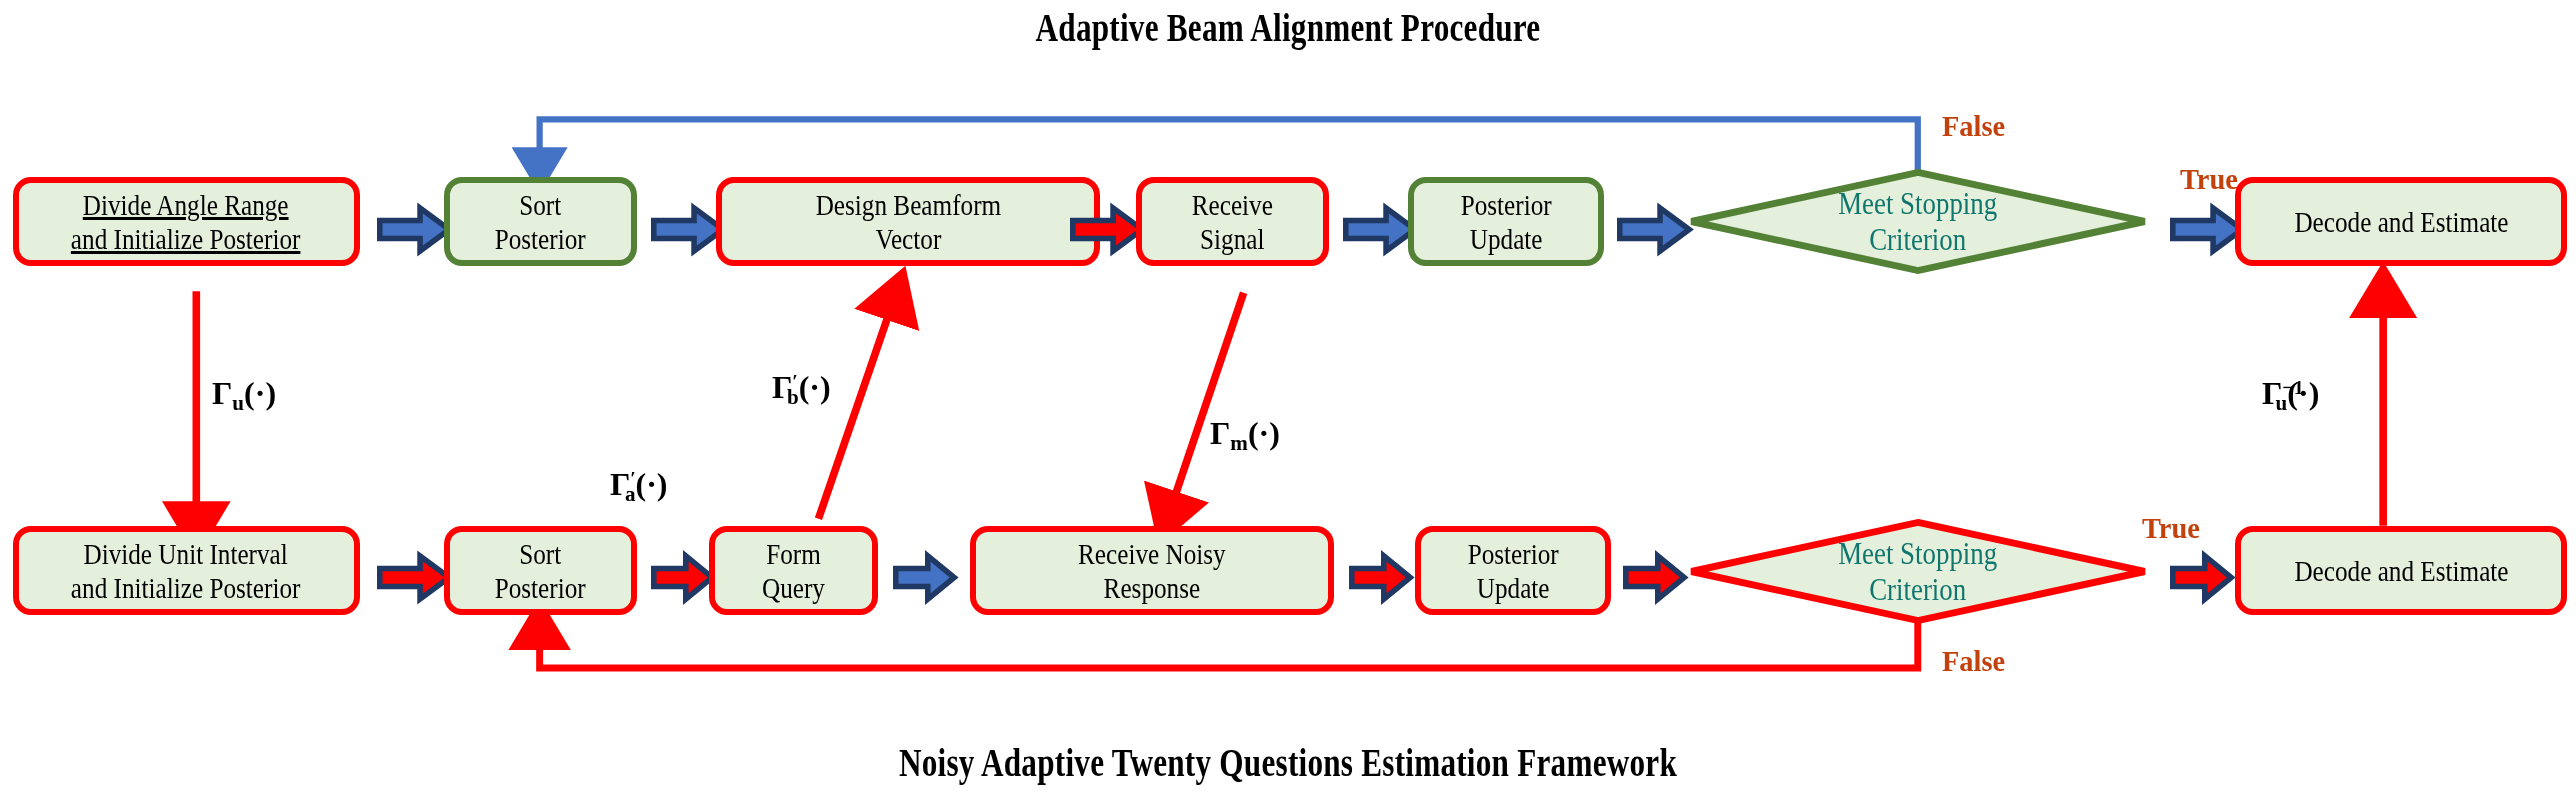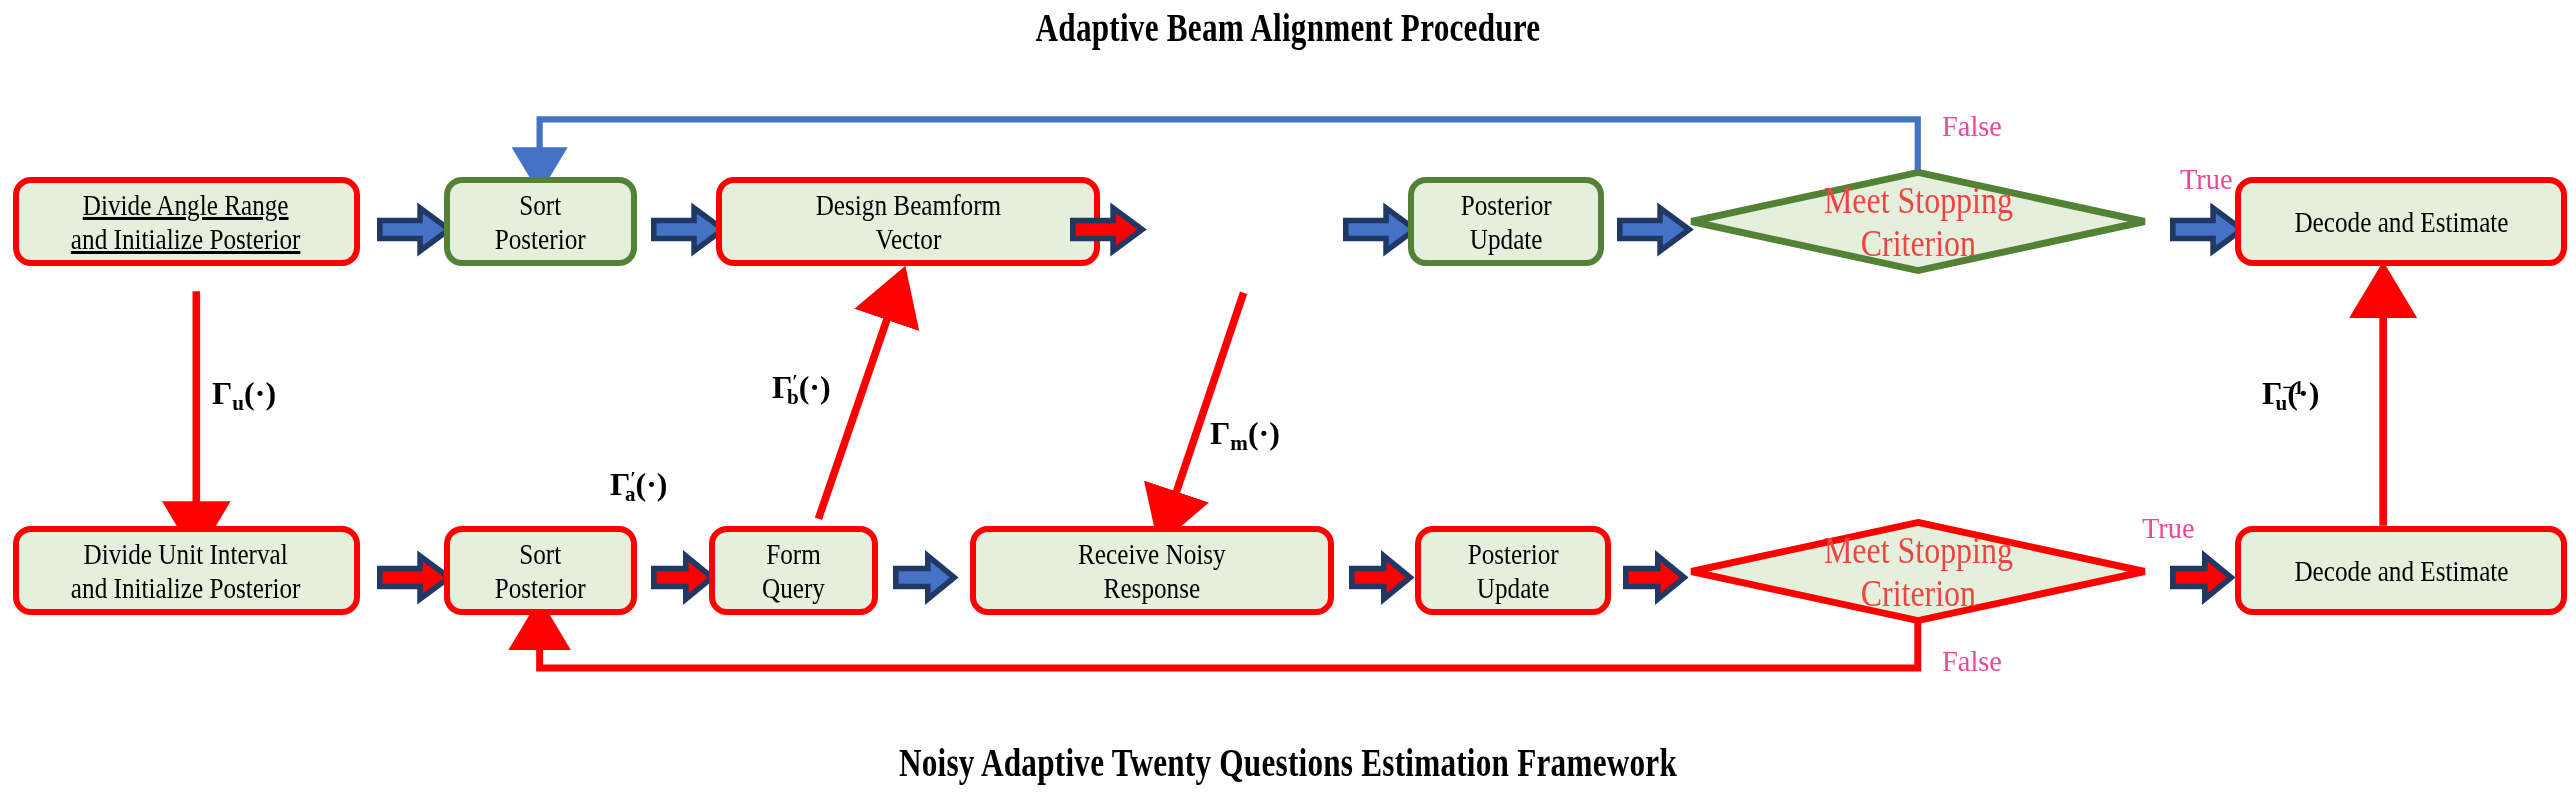--- a/index.html
+++ b/index.html
@@ -34,37 +34,37 @@
   .node.green{border:6.2px solid #538135;}
 
   
   .diamond{position:absolute;}
   .diamond svg{display:block;overflow:visible;}
   .diamond .dlbl{
     position:absolute;left:0;top:0;width:100%;height:100%;
     display:flex;align-items:center;justify-content:center;
     text-align:center;line-height:1.12;
     font-family:"Liberation Serif","DejaVu Serif",serif;
-    font-size:38px;color:#ef4444;white-space:pre-line;
+    font-size:32px;color:#0f766e;white-space:pre-line;
     pointer-events:none;
   }
   .diamond .dlbl span{transform:scaleX(.84);transform-origin:center center;display:block;}
 
   
   .barrow{position:absolute;}
   .barrow svg{display:block;overflow:visible;}
 
   
   #wires{position:absolute;left:0;top:0;width:2576px;height:799px;pointer-events:none;}
 
   
   .flabel{
     position:absolute;
     font-family:"Liberation Serif","DejaVu Serif",serif;
-    font-weight:normal;font-size:28.4px;color:#ec4899;white-space:nowrap;
+    font-weight:bold;font-size:28.4px;color:#c2410c;white-space:nowrap;
   }
   .mlabel{
     position:absolute;
     font-family:"Liberation Serif","DejaVu Serif",serif;
     font-weight:bold;font-size:32px;color:#000;white-space:nowrap;
   }
   .mlabel sub{font-size:.66em;vertical-align:-.28em;}
   .mlabel sup{font-size:.62em;vertical-align:.52em;}
   .mlabel .pr{font-weight:bold;}
 </style>
@@ -137,20 +137,24 @@
     <span class="lbl">Design Beamform
 Vector</span>
   </div>
 
   <div class="barrow" style="left:1070px;top:205px;">
     <svg width="75" height="49" viewBox="0 0 108 70">
         <polygon points="4,22 62,22 62,4 104,35 62,66 62,48 4,48" fill="#FF0000" stroke="#1F3864" stroke-width="8" stroke-linejoin="miter"></polygon>
       </svg>
   </div>
 
+  <div class="node red" style="left:1136px;top:177px;width:193px;height:89px;">
+    <span class="lbl">Receive
+Signal</span>
+  </div>
 
   <div class="barrow" style="left:1343px;top:205px;">
     <svg width="75" height="49" viewBox="0 0 108 70">
         <polygon points="4,22 62,22 62,4 104,35 62,66 62,48 4,48" fill="#4472C4" stroke="#1F3864" stroke-width="8" stroke-linejoin="miter"></polygon>
       </svg>
   </div>
 
   <div class="node green" style="left:1408px;top:177px;width:196px;height:89px;">
     <span class="lbl">Posterior
 Update</span>

